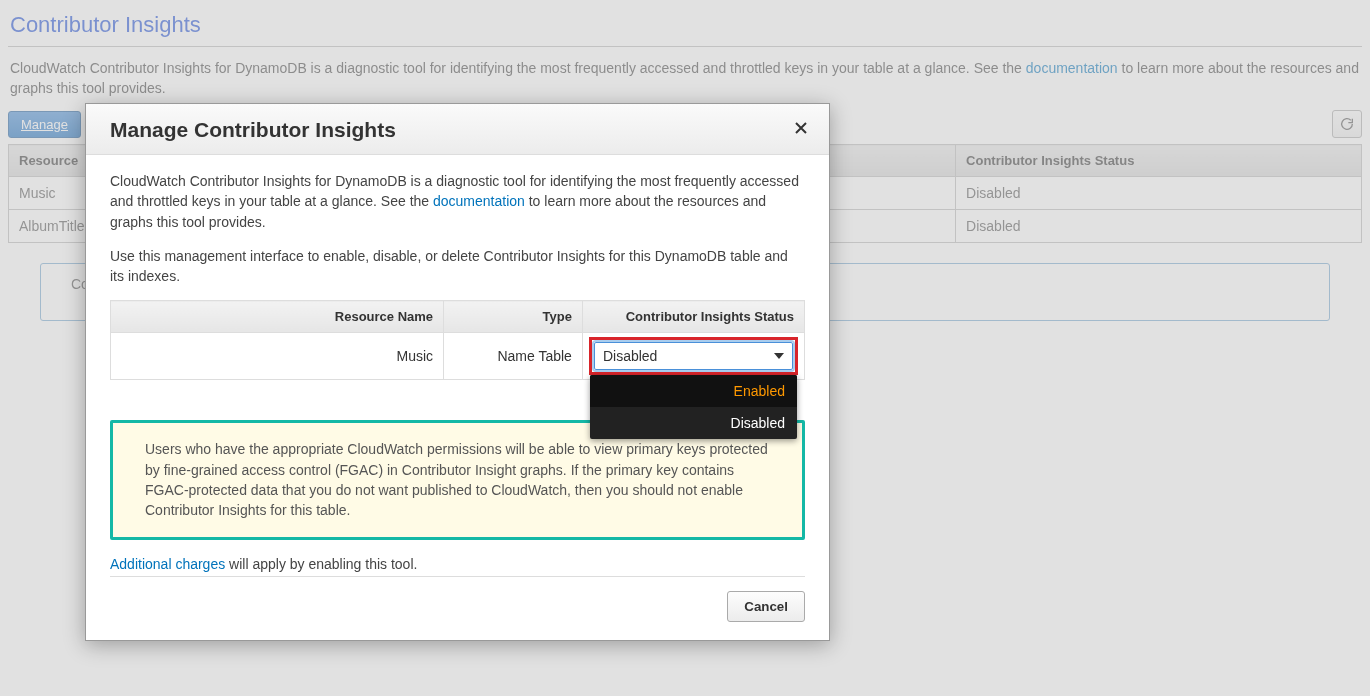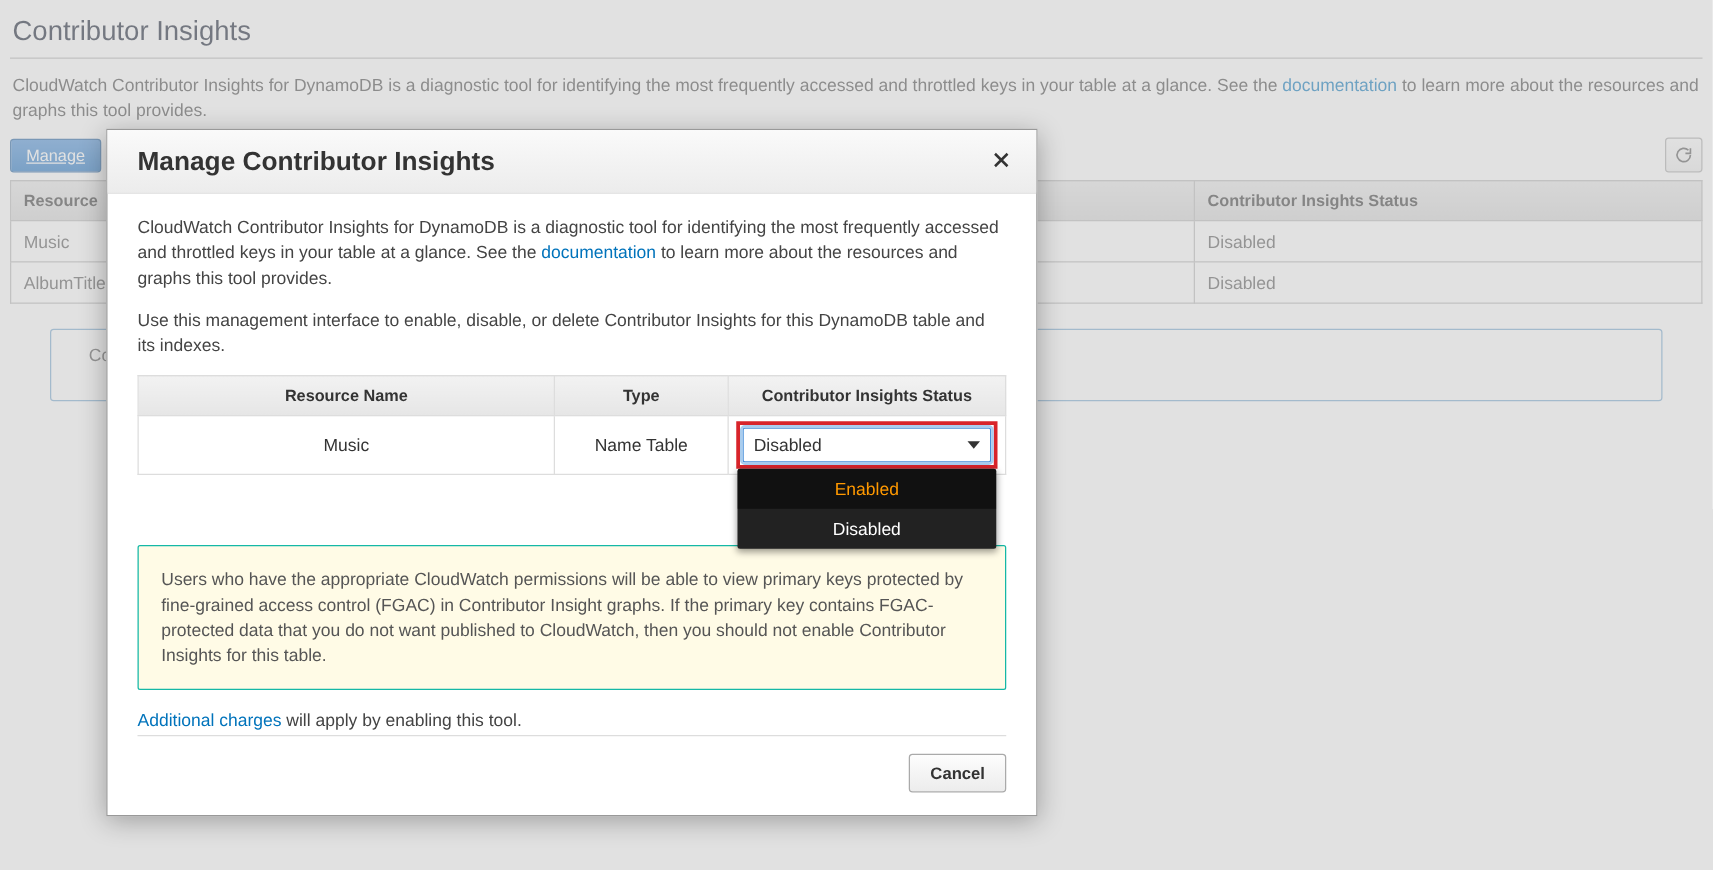--- a/index.html
+++ b/index.html
@@ -10,21 +10,21 @@
     background: #fff;
     width: 1370px;
     height: 696px;
     overflow: hidden;
     position: relative;
   }
 
   
   .page-header {
     padding: 12px 10px 8px 10px;
-    color: #0f172a;
+    color: #1d4ed8;
     font-size: 22px;
     font-weight: 400;
   }
   .page-divider {
     border-bottom: 1px solid #bbb;
     margin: 0 8px 12px 8px;
   }
   .page-description {
     padding: 0 10px 12px 10px;
     color: #444;
@@ -133,21 +133,21 @@
 
   table.modal-table {
     width: 100%;
     border: 1px solid #ccc;
     border-collapse: collapse;
     margin-top: 4px;
   }
   table.modal-table th, table.modal-table td {
     border: 1px solid #ddd;
     padding: 8px 10px;
-    text-align: center;
+    text-align: right;
   }
   table.modal-table th {
     background: linear-gradient(#f2f2f2, #e6e6e6);
     font-weight: bold;
     font-size: 13px;
     color: #333;
   }
   table.modal-table td { font-size: 14px; color: #333; }
 
   .dropdown-cell {
@@ -190,25 +190,25 @@
     color: #fff;
     cursor: pointer;
     font-size: 14px;
   }
   .dropdown-menu .item.hover {
     background: #111;
     color: #ff9900;
   }
 
   .warn-box {
-    margin-top: 56px;
-    border: 1px solid #14b8a6;
+    margin-top: 40px;
+    border: 3px solid #14b8a6;
     background: #fffbe6;
     border-radius: 2px;
-    padding: 16px 18px;
+    padding: 16px 32px;
     color: #555;
     line-height: 1.45;
   }
 
   .charges-line {
     margin-top: 16px;
     padding-bottom: 4px;
     border-bottom: 1px solid #ddd;
     color: #444;
   }

